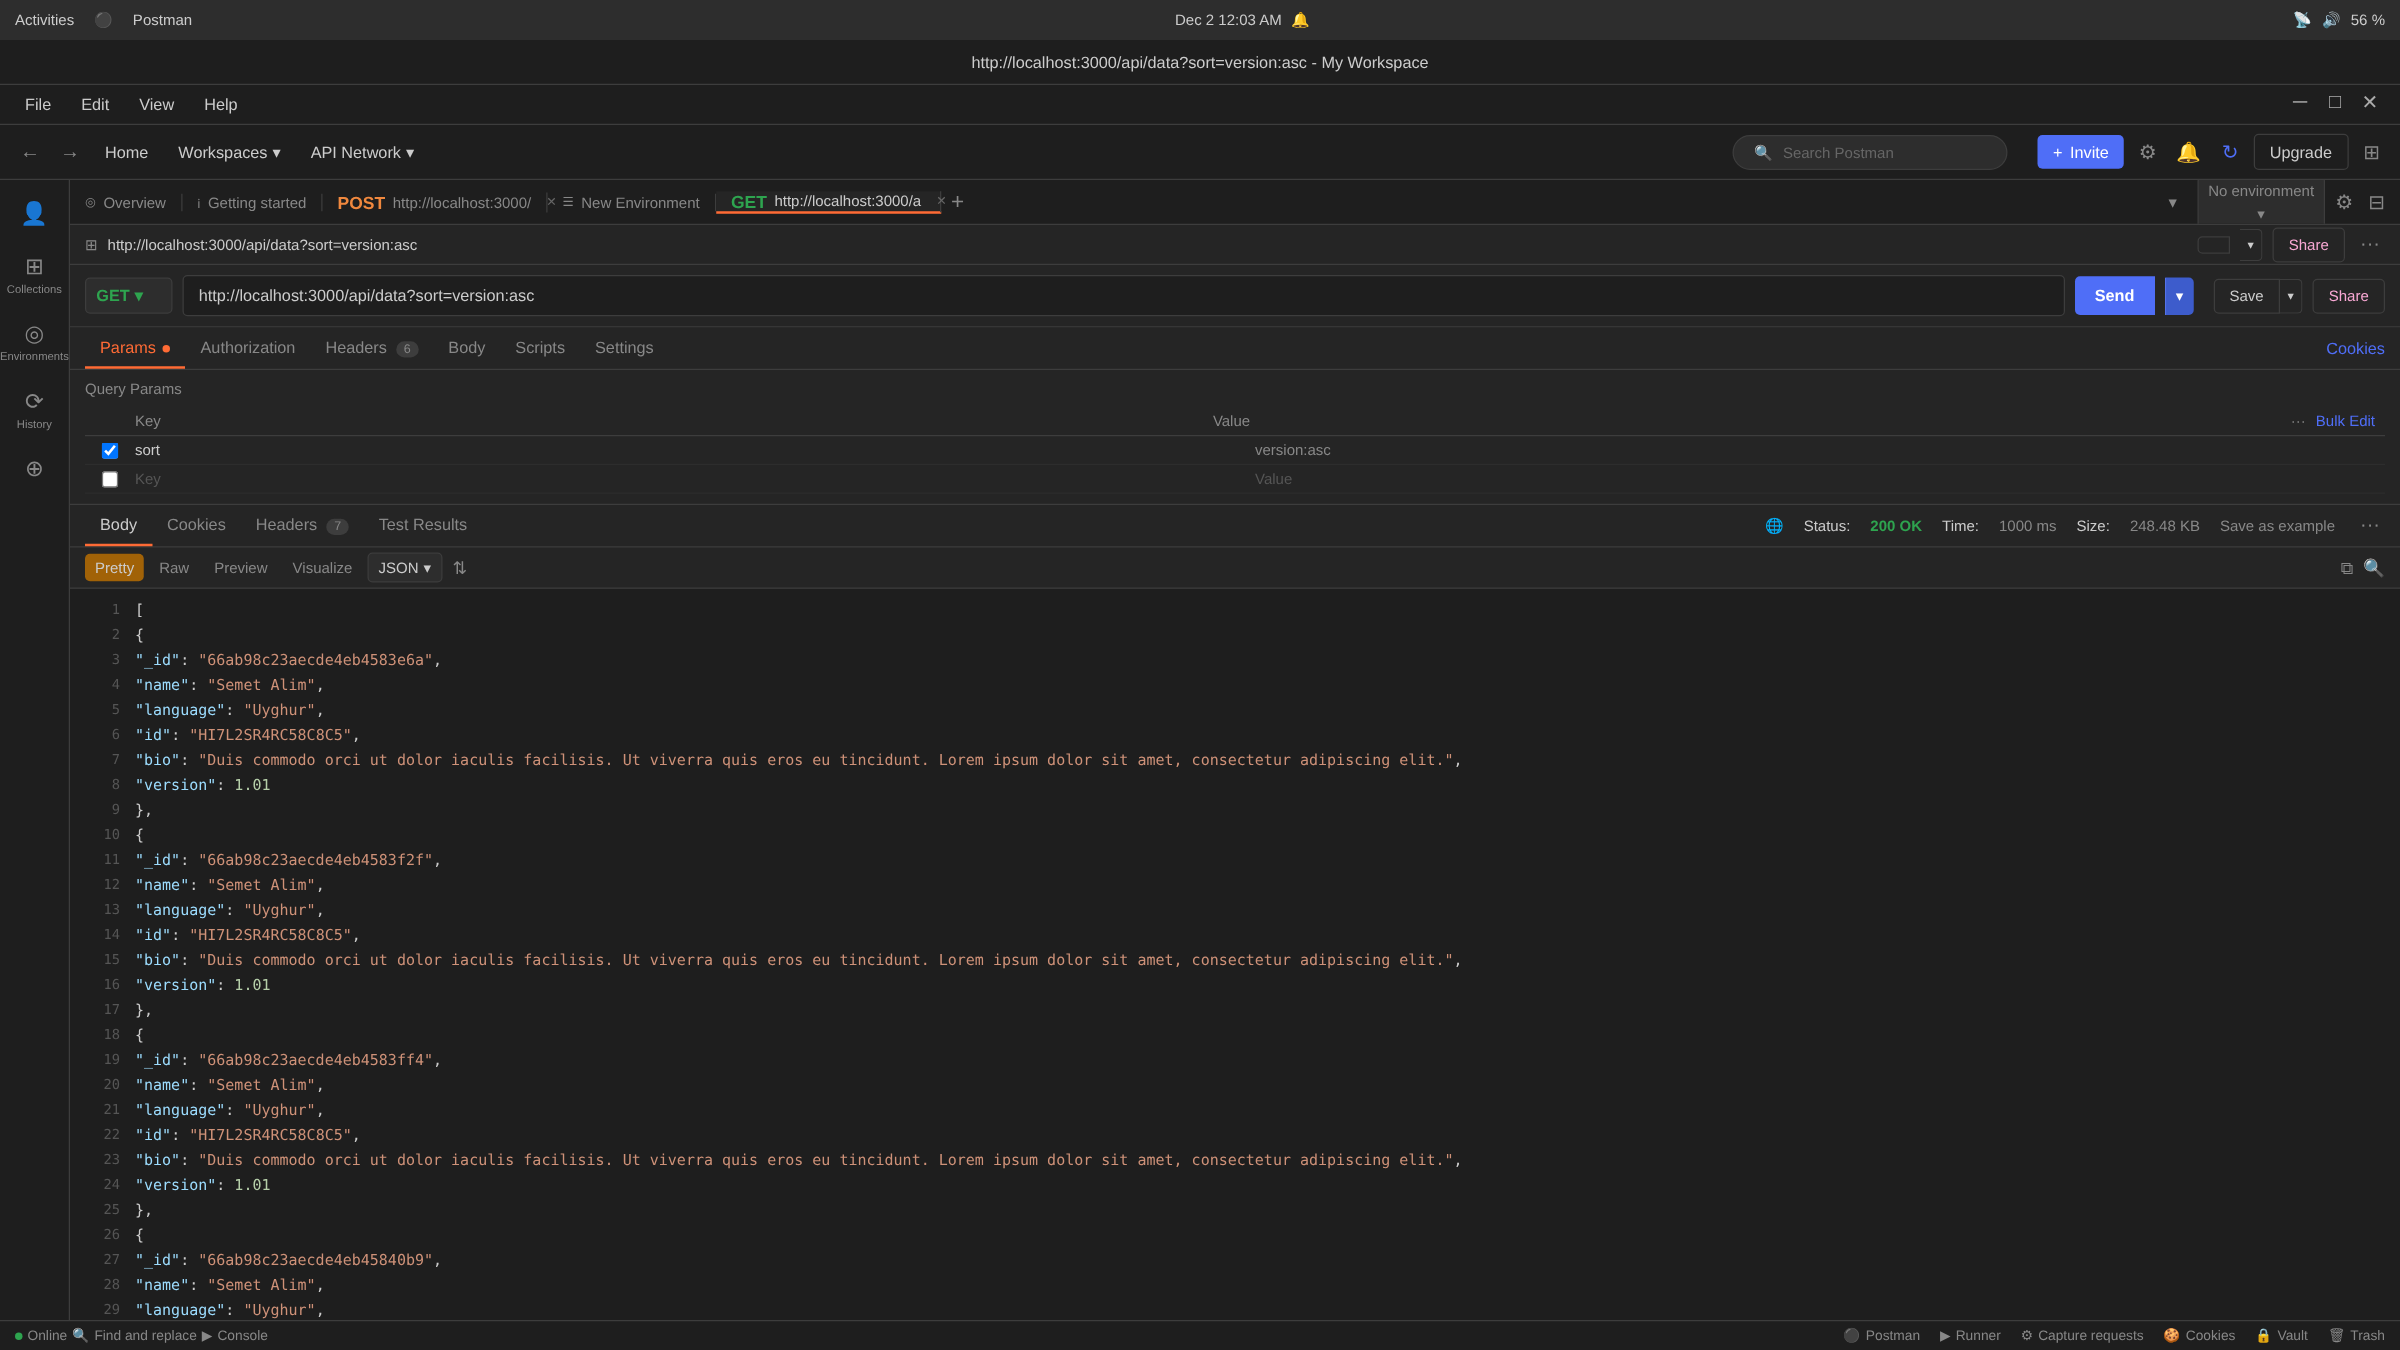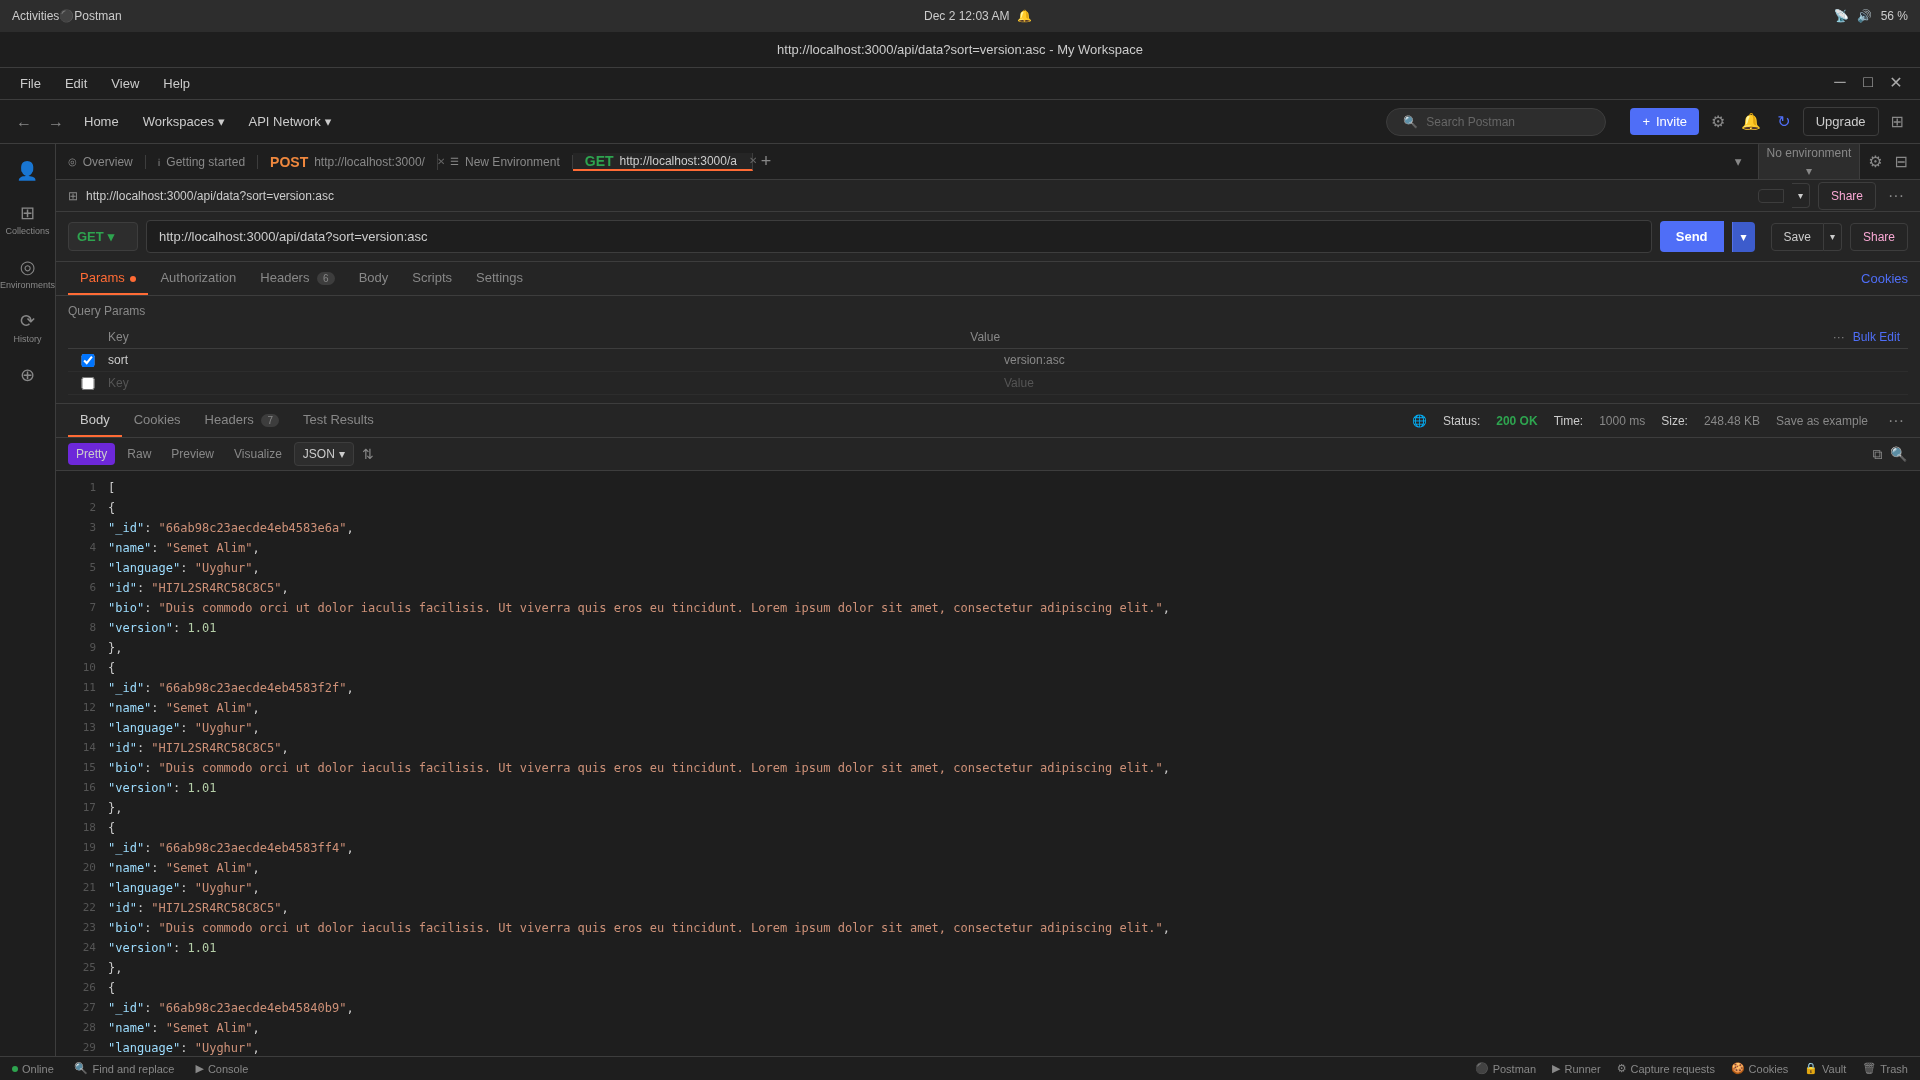--- a/index.html
+++ b/index.html
@@ -9,21 +9,21 @@
     .system-bar {
       background: #2d2d2d;
       height: 32px;
       display: flex;
       align-items: center;
       justify-content: space-between;
       padding: 0 12px;
       color: #cccccc;
       font-size: 12px;
     }
-    .system-bar-left { display: flex; align-items: center; gap: 0; }
+    .system-bar-left { display: flex; align-items: center; gap: 16px; }
     .system-bar-center { display: flex; align-items: center; gap: 8px; }
     .system-bar-right { display: flex; align-items: center; gap: 8px; }
 
     
     .title-bar {
       background: #1e1e1e;
       height: 36px;
       display: flex;
       align-items: center;
       justify-content: center;
@@ -378,21 +378,21 @@
     }
     .format-btn {
       background: transparent;
       border: none;
       color: #888;
       padding: 4px 8px;
       cursor: pointer;
       font-size: 12px;
       border-radius: 4px;
     }
-    .format-btn.active { background: #6d28d9; color: #cccccc; }
+    .format-btn.active { background: #a16207; color: #cccccc; }
     .format-select {
       background: #2d2d2d;
       border: 1px solid #3d3d3d;
       color: #cccccc;
       padding: 4px 8px;
       font-size: 12px;
       border-radius: 4px;
       cursor: pointer;
       display: flex;
       align-items: center;
@@ -426,21 +426,21 @@
     .json-comma { color: #cccccc; }
 
     
     .bottom-bar {
       height: 24px;
       background: #1e1e1e;
       border-top: 1px solid #3d3d3d;
       display: flex;
       align-items: center;
       padding: 0 12px;
-      gap: 21px;
+      gap: 4px;
       font-size: 11px;
       color: #888;
     }
     .bottom-item { display: flex; align-items: center; gap: 4px; cursor: pointer; }
     .status-dot { width: 6px; height: 6px; background: #2ea44f; border-radius: 50%; }
 
     
     ::-webkit-scrollbar { width: 8px; }
     ::-webkit-scrollbar-track { background: #1e1e1e; }
     ::-webkit-scrollbar-thumb { background: #3d3d3d; border-radius: 4px; }

